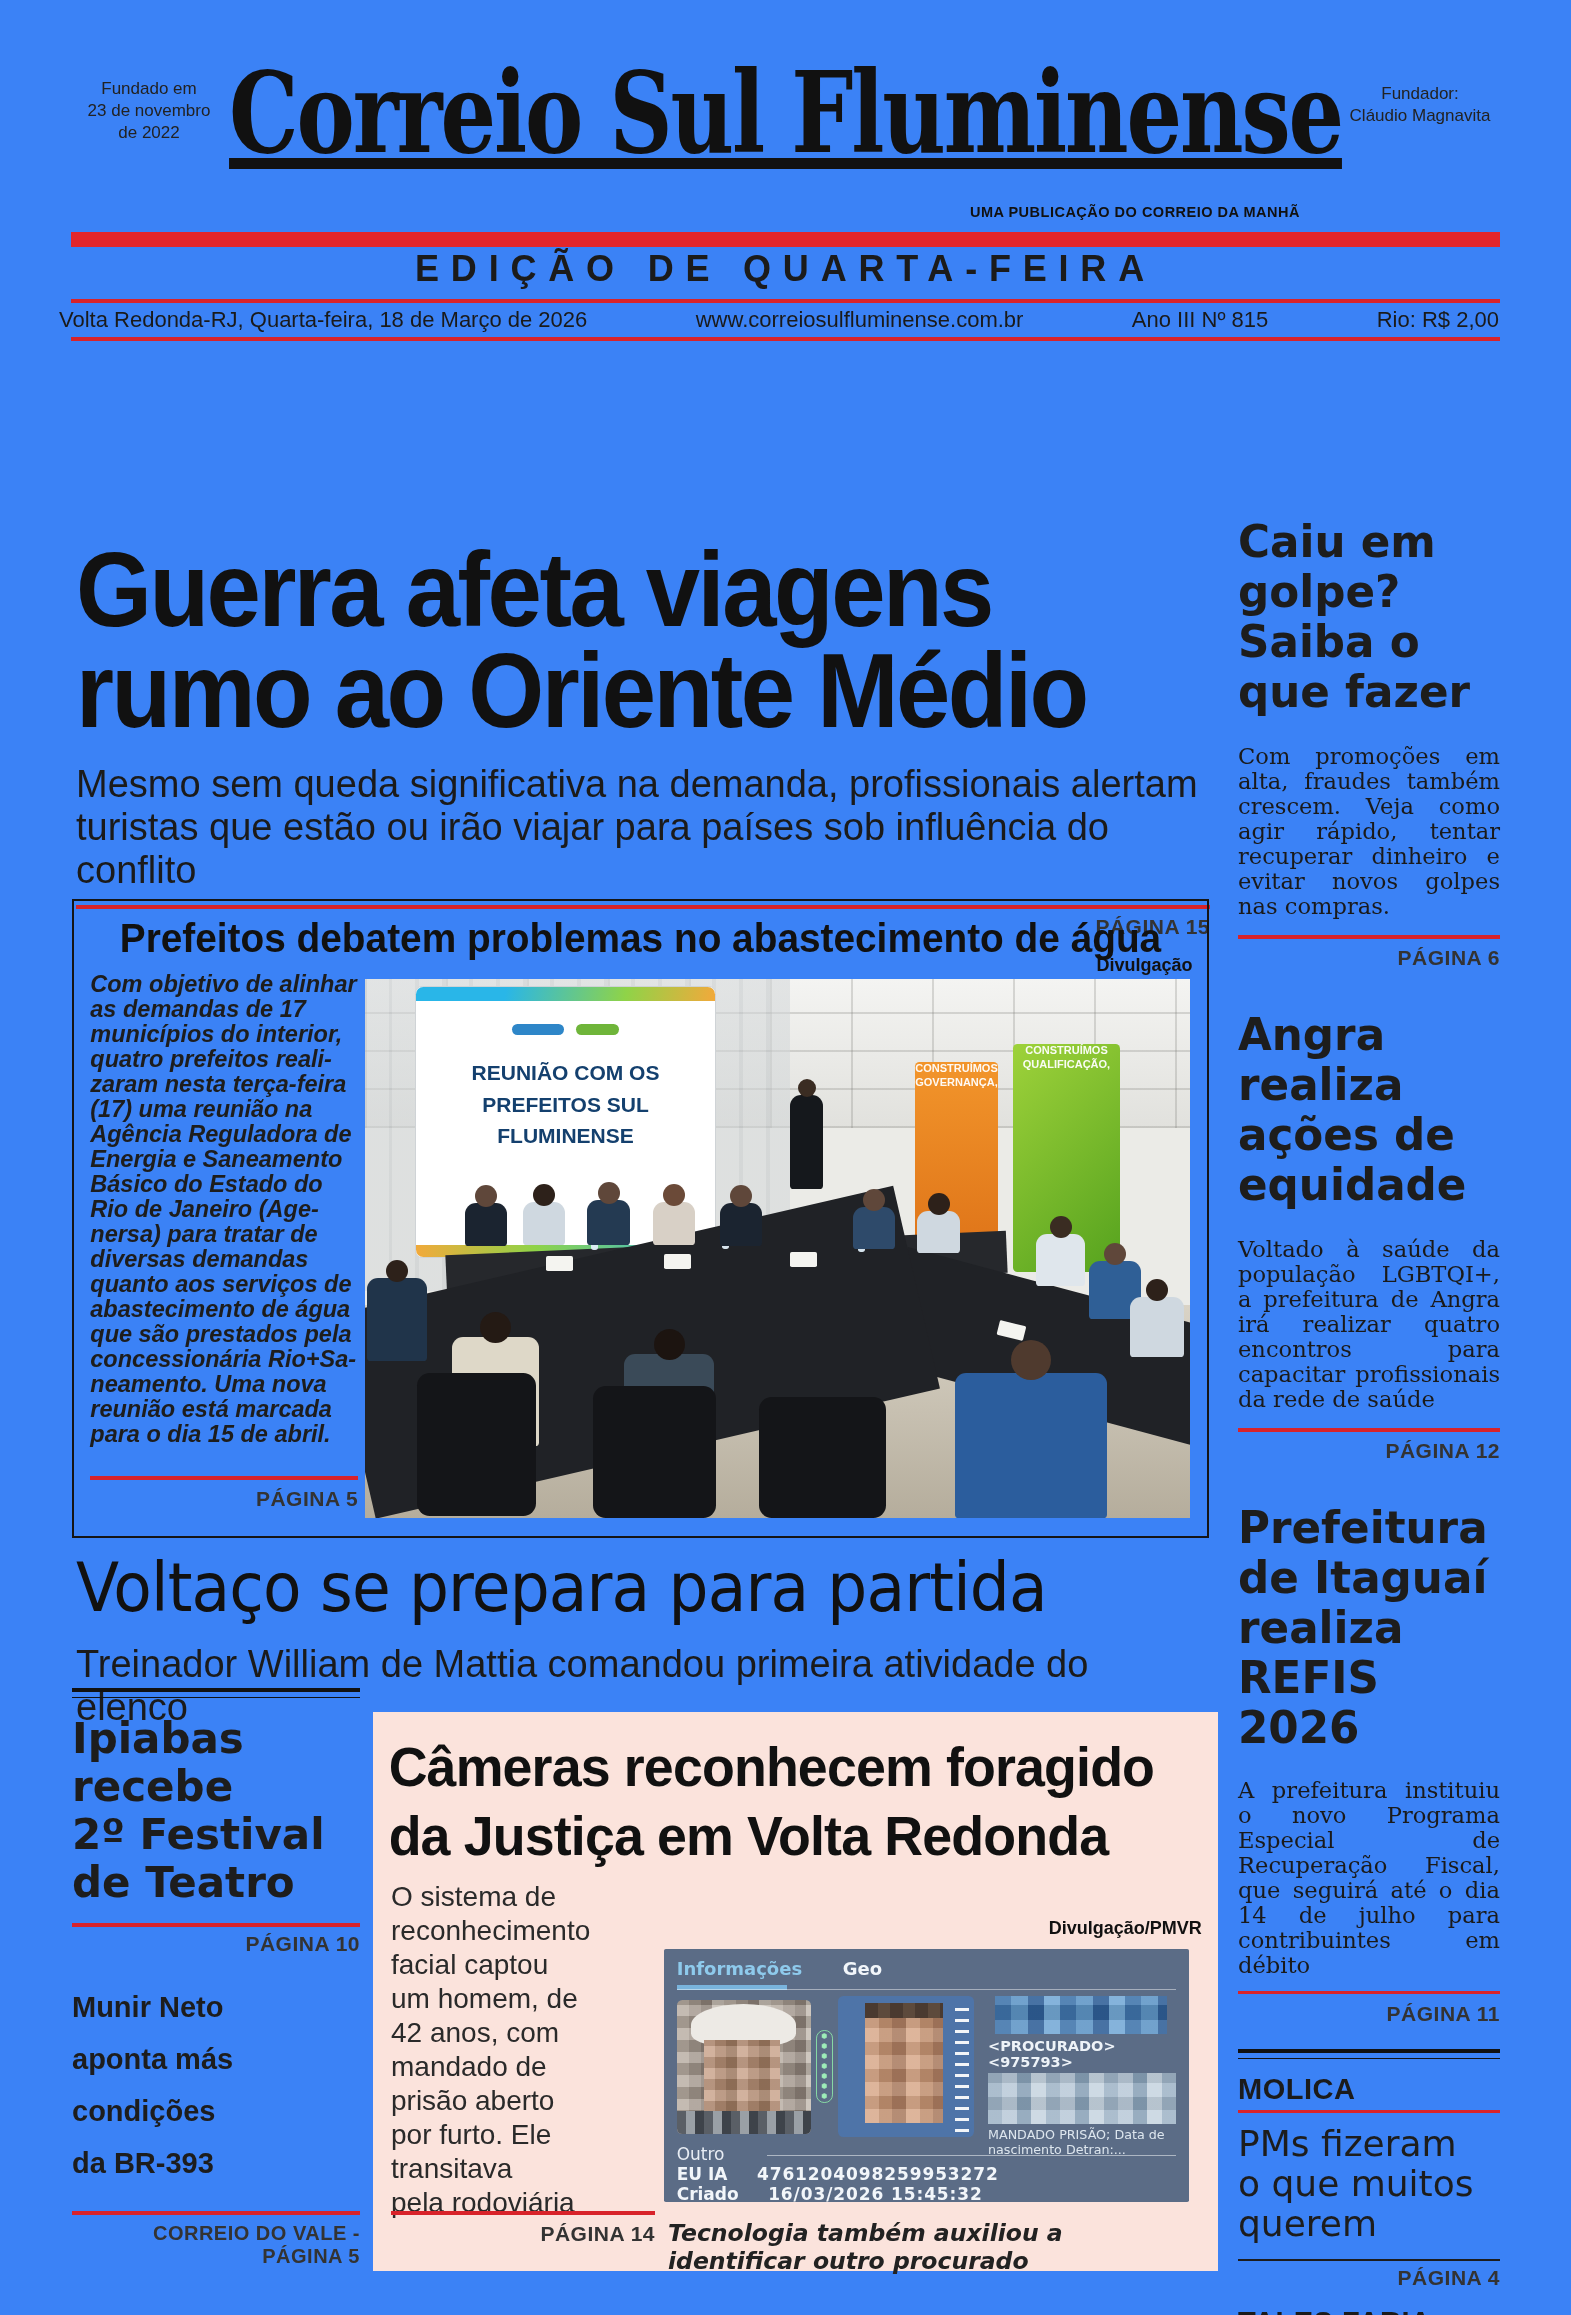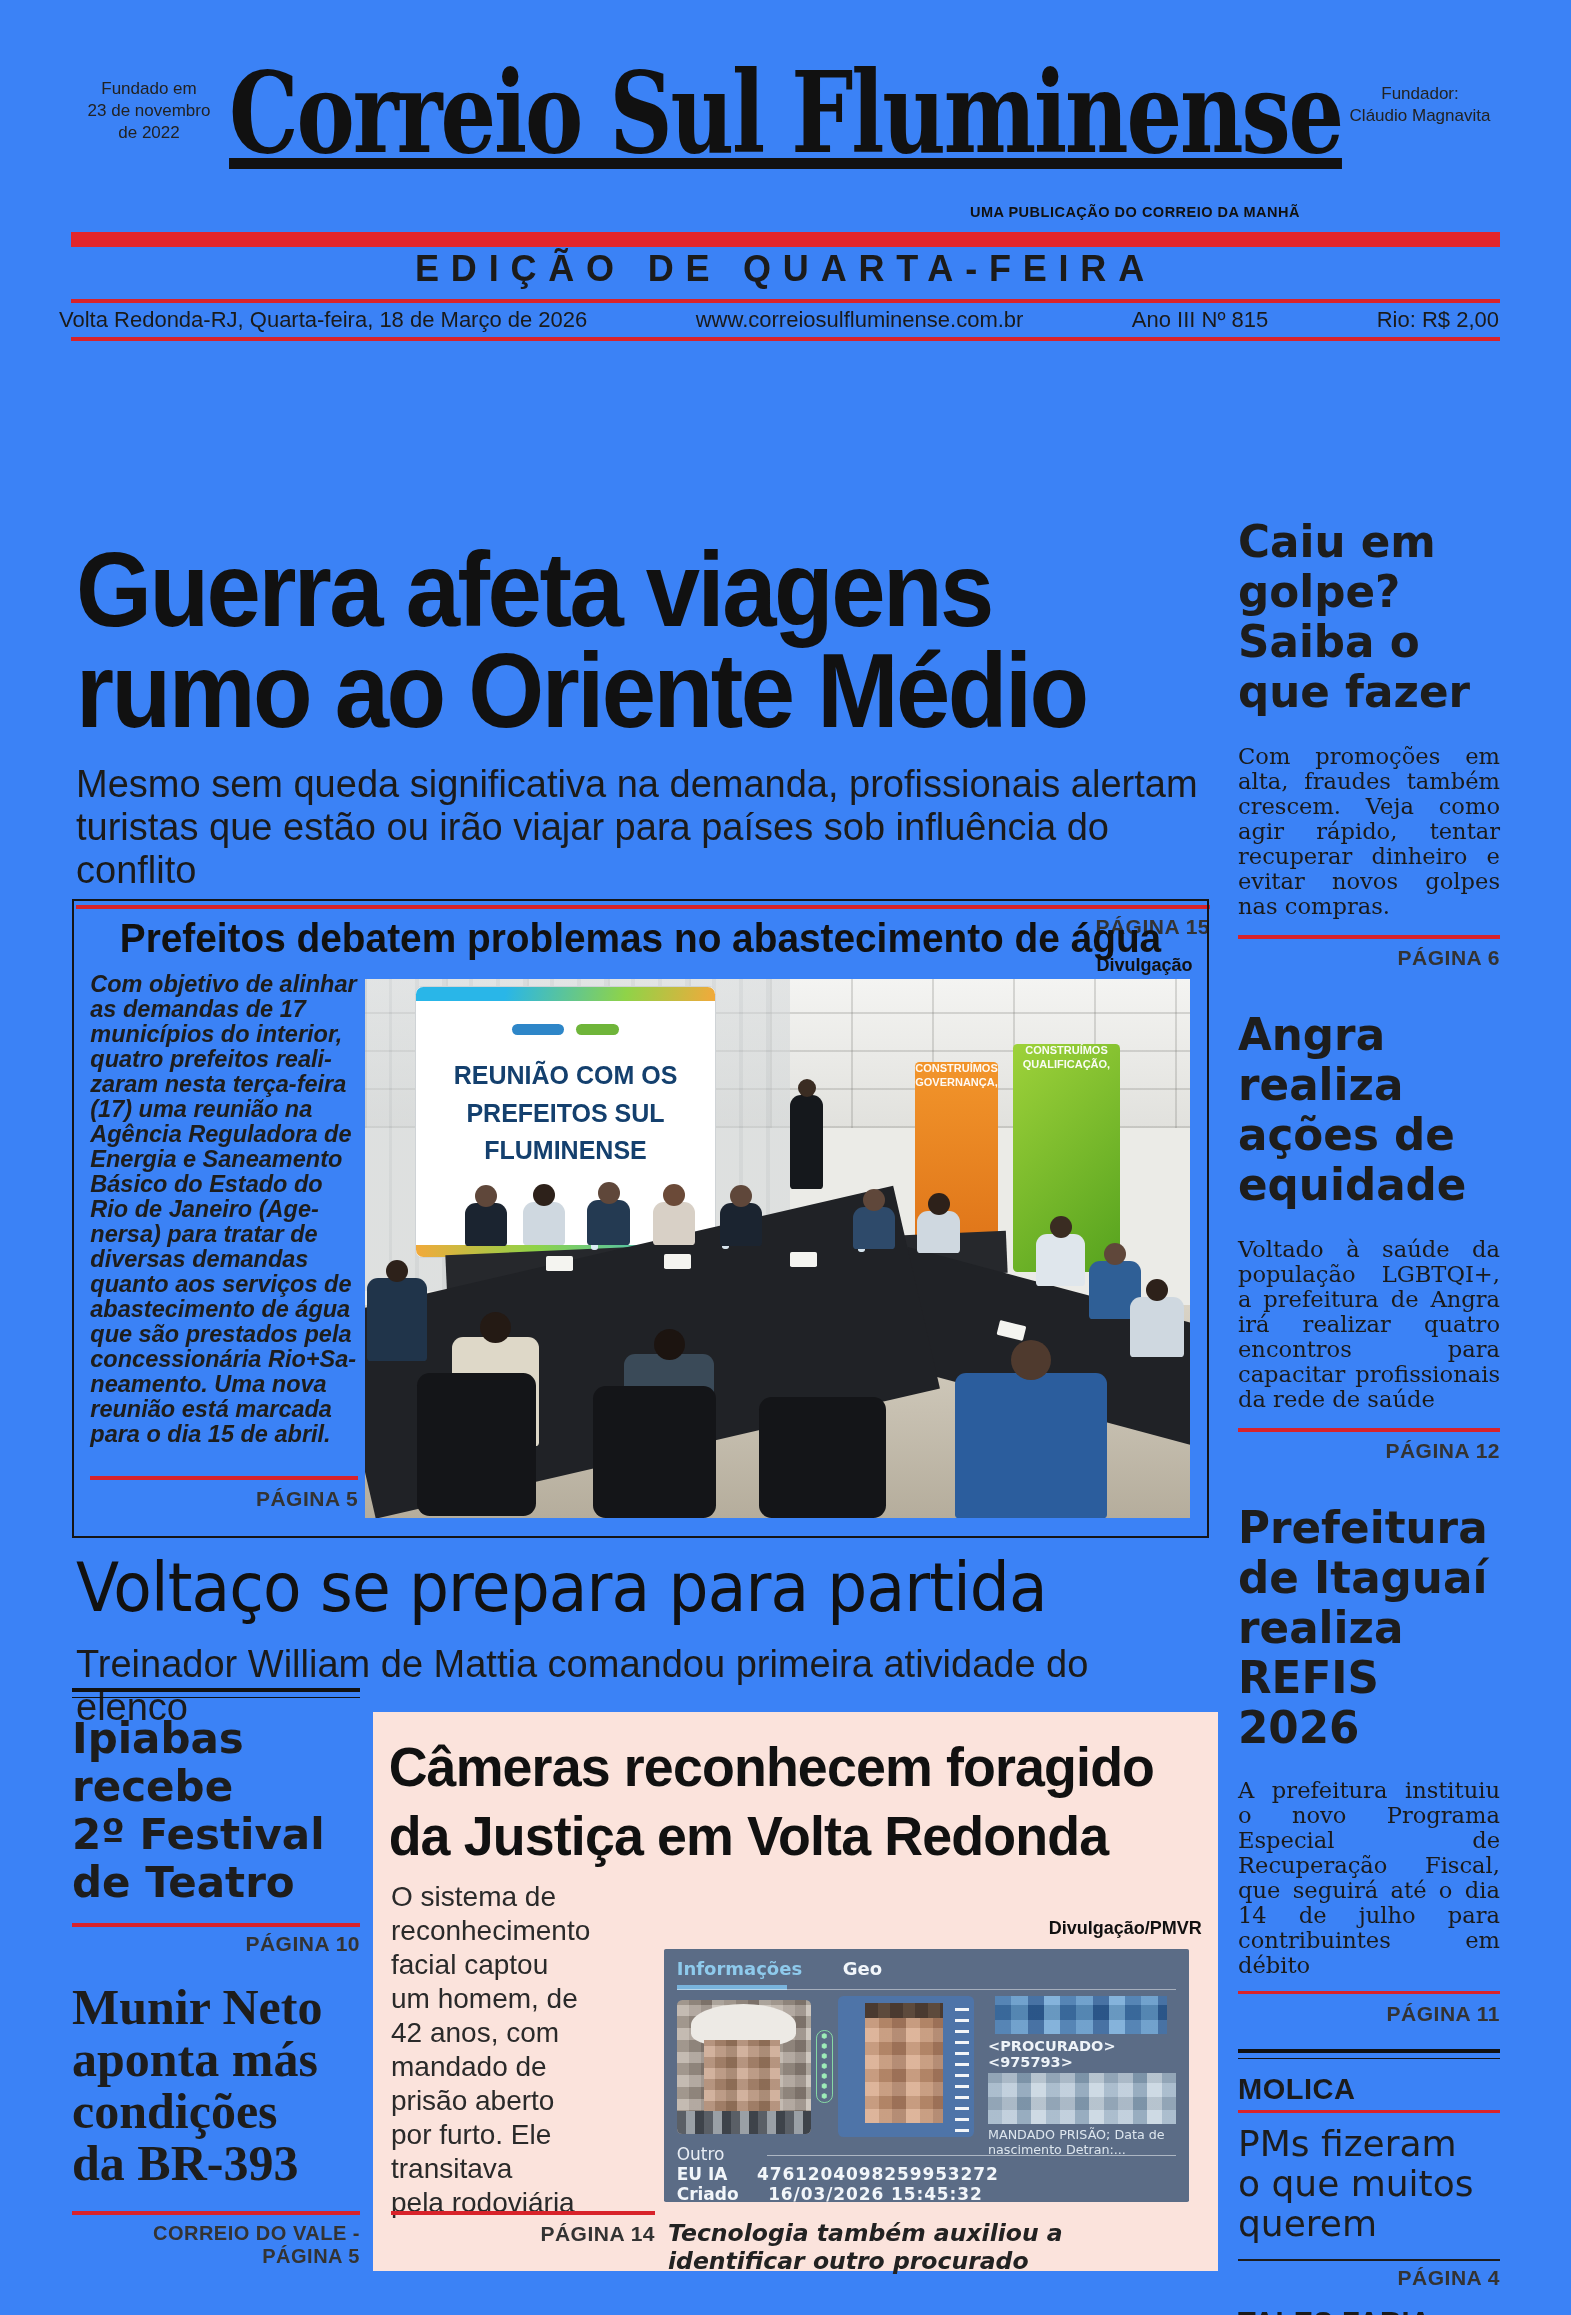--- a/index.html
+++ b/index.html
@@ -28,21 +28,21 @@
   .t-deck{font-size:38px;line-height:43px;color:#1b1b1b;}
   .t-page{font-size:21px;font-weight:700;color:#333;text-align:right;letter-spacing:0.5px;}
   .t-box-h{font-size:40px;text-align:center;transform:scaleX(.97);}
   .t-credit{font-size:18px;font-weight:700;color:#111;text-align:right;}
   .t-wbody{font-size:23.5px;line-height:25px;font-weight:700;font-style:italic;color:#1d1d1d;}
   .t-volt-h{font-family:"DejaVu Sans",sans-serif;font-weight:400;font-size:67px;transform:scaleX(.94);transform-origin:0 0;letter-spacing:-0.9px;}
   .t-pink-h{font-size:56px;line-height:69px;transform:scaleX(.96);transform-origin:0 0;letter-spacing:-0.9px;}
   .t-pinkbody{font-size:28px;line-height:34px;color:#2a2a2a;}
   .t-caption{font-family:"DejaVu Sans",sans-serif;font-size:23.5px;font-style:italic;font-weight:700;color:#222;}
   .t-brief-h{font-family:"DejaVu Sans",sans-serif;font-size:42px;line-height:48px;color:#1d1d1d;}
-  .t-brief-h2{font-family:Liberation Serif, serif;font-size:50px;line-height:52px;color:#1d1d1d;}
+  .t-brief-h2{font-family:Liberation Sans, sans-serif;font-size:29px;line-height:52px;color:#1d1d1d;}
   .t-rbrief-h{font-family:"DejaVu Sans",sans-serif;font-size:45px;line-height:50px;color:#1d1d1d;transform:scaleX(.97);transform-origin:0 0;}
   .t-serif{font-family:"DejaVu Serif",serif;font-size:22.6px;line-height:25px;text-align:justify;color:#1a1a1a;}
   .t-colname{font-size:29px;font-weight:700;letter-spacing:0.5px;color:#1b1b1b;}
   .t-col-h{font-family:"DejaVu Sans",sans-serif;font-size:36px;line-height:40px;color:#1d1d1d;}
   .t-small-page{font-size:20px;font-weight:700;color:#333;text-align:right;letter-spacing:0.5px;}
 
   
   .pinkbox{background:#fbe3dc;}
   .app{background:#5b6c86;border-radius:1.8px;font-family:"DejaVu Sans",sans-serif;}
   .app .tab1{color:#8ecaec;font-size:18px;font-weight:700;}
@@ -96,21 +96,21 @@
   .ph-glass{position:absolute;left:0;top:0;width:425px;height:312px;
       background:repeating-linear-gradient(90deg,#d3d7d9 0 23.5px,#c2c7ca 23.5px 27px);opacity:.55;}
   .ph-screen{position:absolute;left:50px;top:7.2px;width:299px;height:270px;background:#fff;
       border:1.8px solid #cfd3d6;border-radius:7.2px;}
   .wave{height:13.6px;border-radius:7.2px 7.2px 0 0;background:linear-gradient(100deg,#29b6e8 30%,#8fd348 70%,#f2a93b);}
   .waveb{position:absolute;bottom:0;left:0;right:0;height:11.8px;border-radius:0 0 7.2px 7.2px;
       background:linear-gradient(80deg,#f2a93b,#8fd348 40%,#29b6e8);}
   .logos{display:flex;justify-content:center;gap:12.7px;margin-top:23.5px;}
   .logo-dot{width:52px;height:11px;border-radius:5.4px;background:#2e86c8;}
   .logo-dot.g{background:#6fb53a;width:43px;}
-  .scr-text{margin-top:22px;text-align:center;font-size:25px;font-weight:700;color:#14406e;line-height:1.5;}
+  .scr-text{margin-top:22px;text-align:center;font-size:21px;font-weight:700;color:#14406e;line-height:1.5;}
   .ph-banner{position:absolute;border-radius:4.5px;color:#fff;font-size:11px;font-weight:700;
       text-align:center;line-height:1.25;}
   .ph-banner .bt{opacity:.95;}
   .orange{left:550px;top:83px;width:83px;height:206px;background:linear-gradient(#f2952b,#dd7117);}
   .green{left:648px;top:65px;width:107px;height:228px;background:linear-gradient(135deg,#9ed23a,#55a21e);}
   .ph-table{position:absolute;background:#202226;}
   .pp{position:absolute;border-radius:11px 11px 3.6px 3.6px;}
   .hd{position:absolute;left:50%;top:-18px;width:22px;height:22px;margin-left:-11px;border-radius:50%;background:#5f473a;}
   .ch{position:absolute;background:#141518;border-radius:12.7px;}
   .paper{position:absolute;width:27px;height:14.5px;background:#f4f4f0;border-radius:1.8px;}

